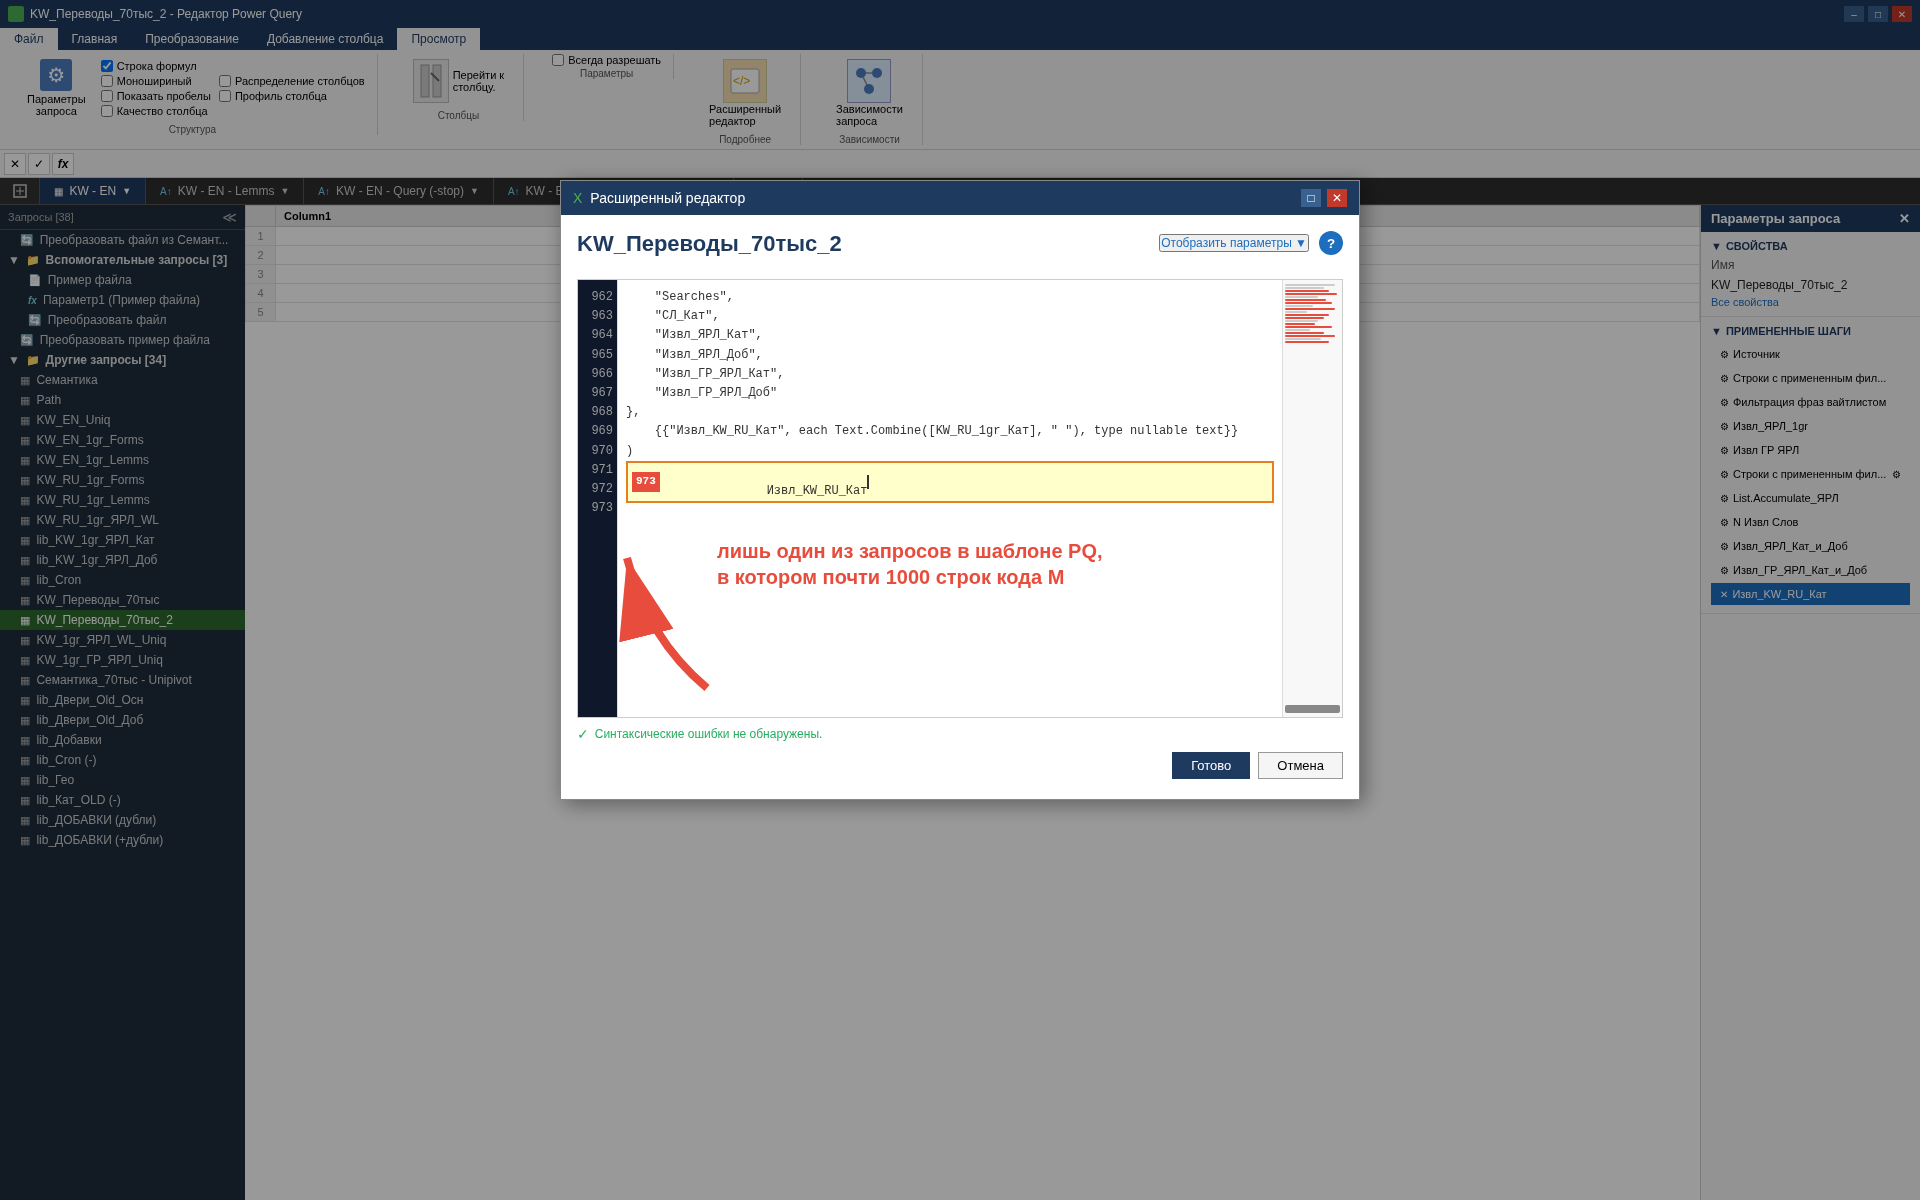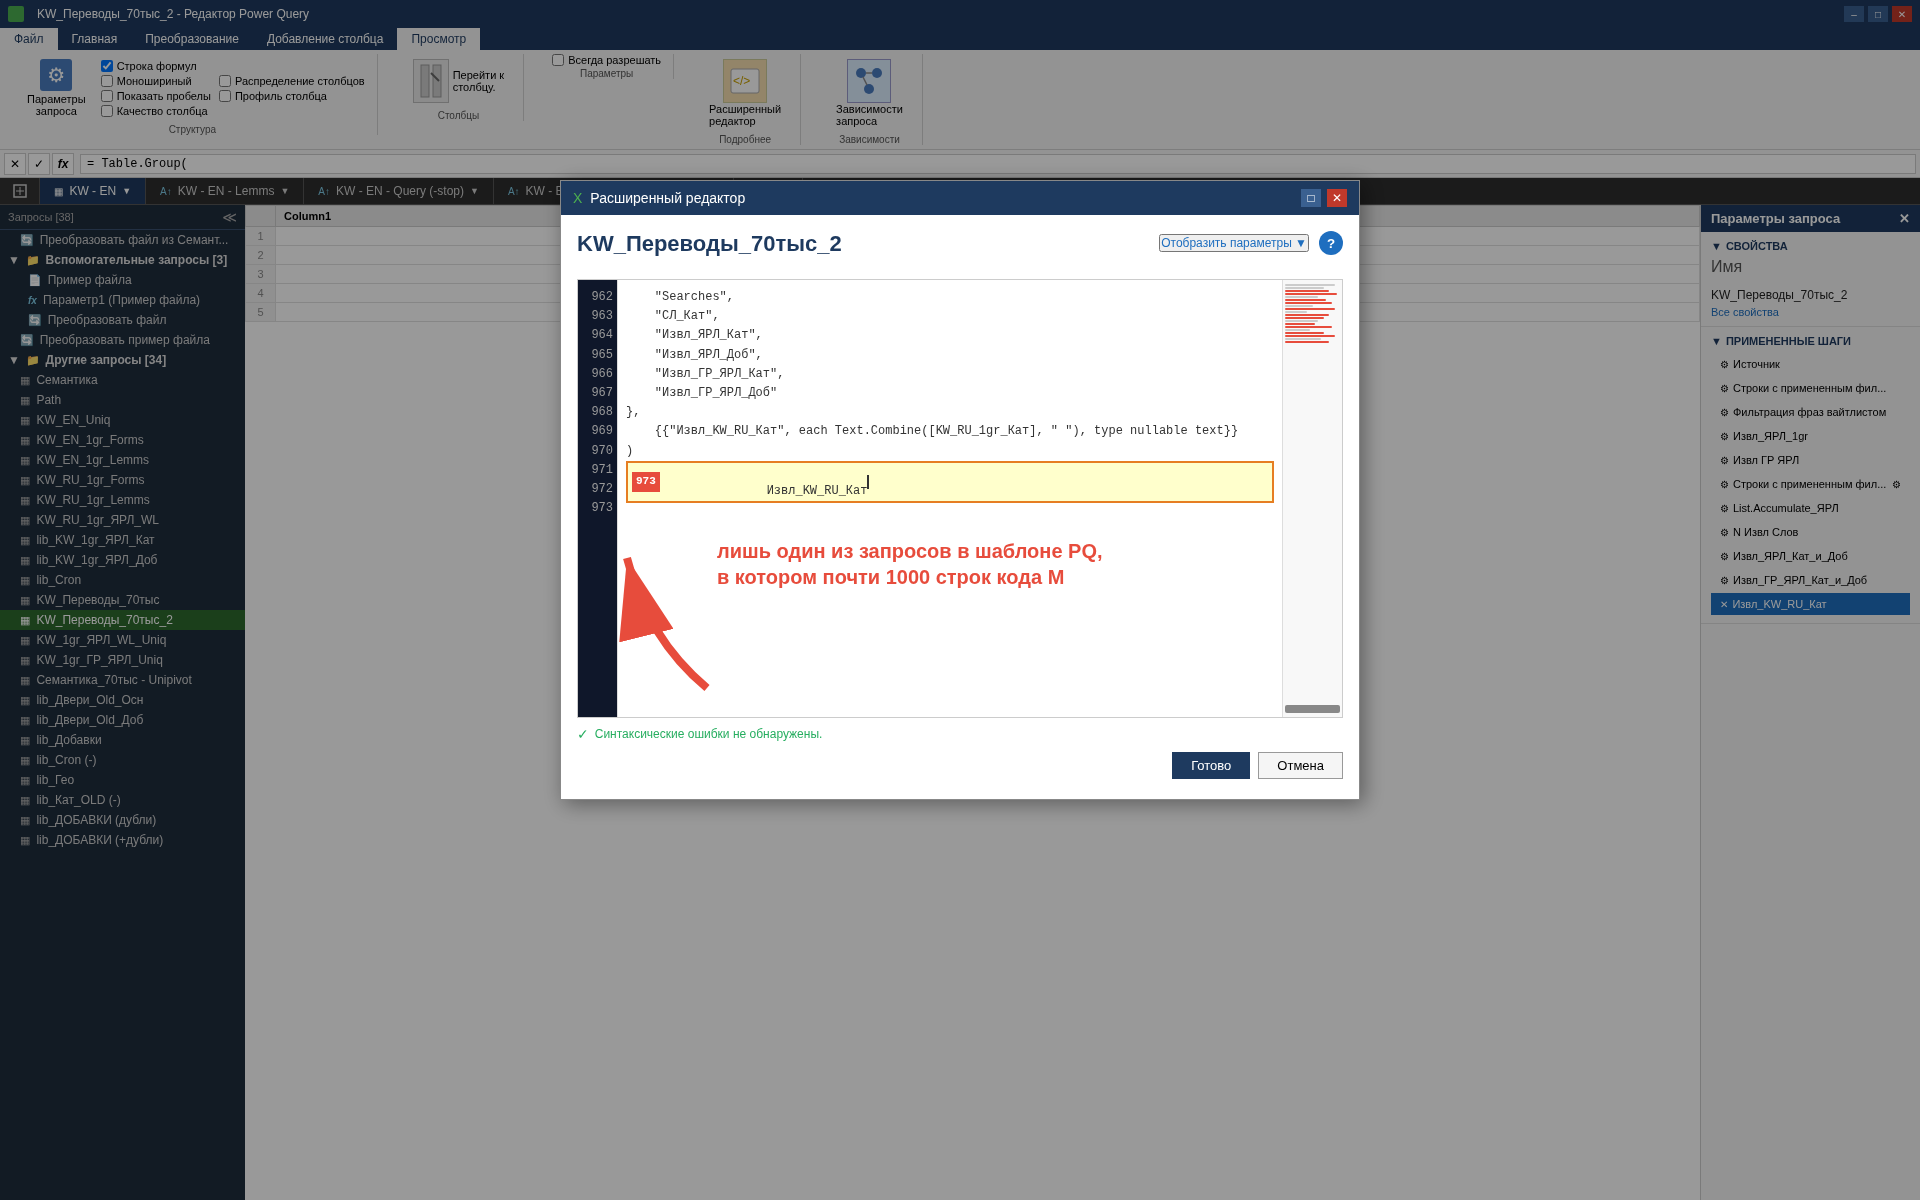--- a/index.html
+++ b/index.html
@@ -8,21 +8,21 @@
     
     .title-bar {
       background: #1e3a5f;
       color: white;
       height: 28px;
       display: flex;
       align-items: center;
       padding: 0 8px;
       justify-content: space-between;
     }
-    .title-bar-left { display: flex; align-items: center; gap: 13px; }
+    .title-bar-left { display: flex; align-items: center; gap: 6px; }
     .title-bar-icon { width: 16px; height: 16px; background: #4caf50; border-radius: 2px; }
     .title-bar-controls { display: flex; gap: 4px; }
     .title-bar-btn { width: 20px; height: 16px; background: #3a6090; border: none; color: white; font-size: 10px; cursor: pointer; display: flex; align-items: center; justify-content: center; }
     .title-bar-btn:last-child { background: #c0392b; }
 
     
     .ribbon { background: #f5f5f5; border-bottom: 1px solid #d0d0d0; }
     .ribbon-tabs { display: flex; background: #1e3a5f; padding: 0; }
     .ribbon-tab { padding: 4px 14px; font-size: 12px; color: white; cursor: pointer; }
     .ribbon-tab.active { background: #f5f5f5; color: #1e3a5f; }
@@ -62,21 +62,21 @@
     .query-tab-icon { font-size: 10px; }
 
     
     .content-area { flex: 1; display: flex; flex-direction: column; background: #fff; overflow: hidden; }
 
     
     .right-panel { width: 220px; background: #f5f5f5; border-left: 1px solid #ccc; display: flex; flex-direction: column; }
     .right-panel-header { background: #1e3a5f; color: white; padding: 6px 10px; font-size: 13px; font-weight: bold; display: flex; justify-content: space-between; align-items: center; }
     .right-panel-section { padding: 8px 10px; border-bottom: 1px solid #ddd; }
     .right-panel-section-title { font-size: 11px; font-weight: bold; color: #1e3a5f; margin-bottom: 6px; display: flex; align-items: center; gap: 4px; }
-    .right-panel-label { font-size: 16px; color: #555; margin-bottom: 12px; }
+    .right-panel-label { font-size: 12px; color: #555; margin-bottom: 6px; }
     .right-panel-value { font-size: 12px; color: #222; margin-bottom: 4px; }
     .right-panel-link { font-size: 11px; color: #1e6ebf; cursor: pointer; }
     .steps-list { display: flex; flex-direction: column; gap: 2px; }
     .step-item { padding: 4px 8px; font-size: 11px; cursor: pointer; display: flex; align-items: center; gap: 4px; border: 1px solid transparent; }
     .step-item.active { background: #1e6ebf; color: white; }
     .step-item .step-icon { font-size: 10px; flex-shrink: 0; }
     .step-item .step-settings { margin-left: auto; font-size: 10px; }
 
     
     .table-container { flex: 1; overflow: auto; }
@@ -239,21 +239,20 @@
     </div>
   </div>
 </div>
 
 <div class="formula-bar">
   <div class="formula-bar-btns">
     <button class="formula-btn">✕</button>
     <button class="formula-btn">✓</button>
     <button class="formula-btn" style="font-style:italic; font-weight:bold;">fx</button>
   </div>
-  <input class="formula-input" type="text" value="= Table.Group(" style="">
 </div>
 
 <div class="query-tabs" style="background:#2d2d2d;">
 
   <div style="width:40px; background:#333; border-right:1px solid #555; flex-shrink:0; display:flex; align-items:center; justify-content:center;">
     <svg width="16" height="16" viewBox="0 0 16 16">
         <rect x="2" y="2" width="12" height="12" fill="none" stroke="#ccc" stroke-width="1.5"></rect>
         <line x1="8" y1="4" x2="8" y2="12" stroke="#ccc"></line>
         <line x1="4" y1="8" x2="12" y2="8" stroke="#ccc"></line>
       </svg>

